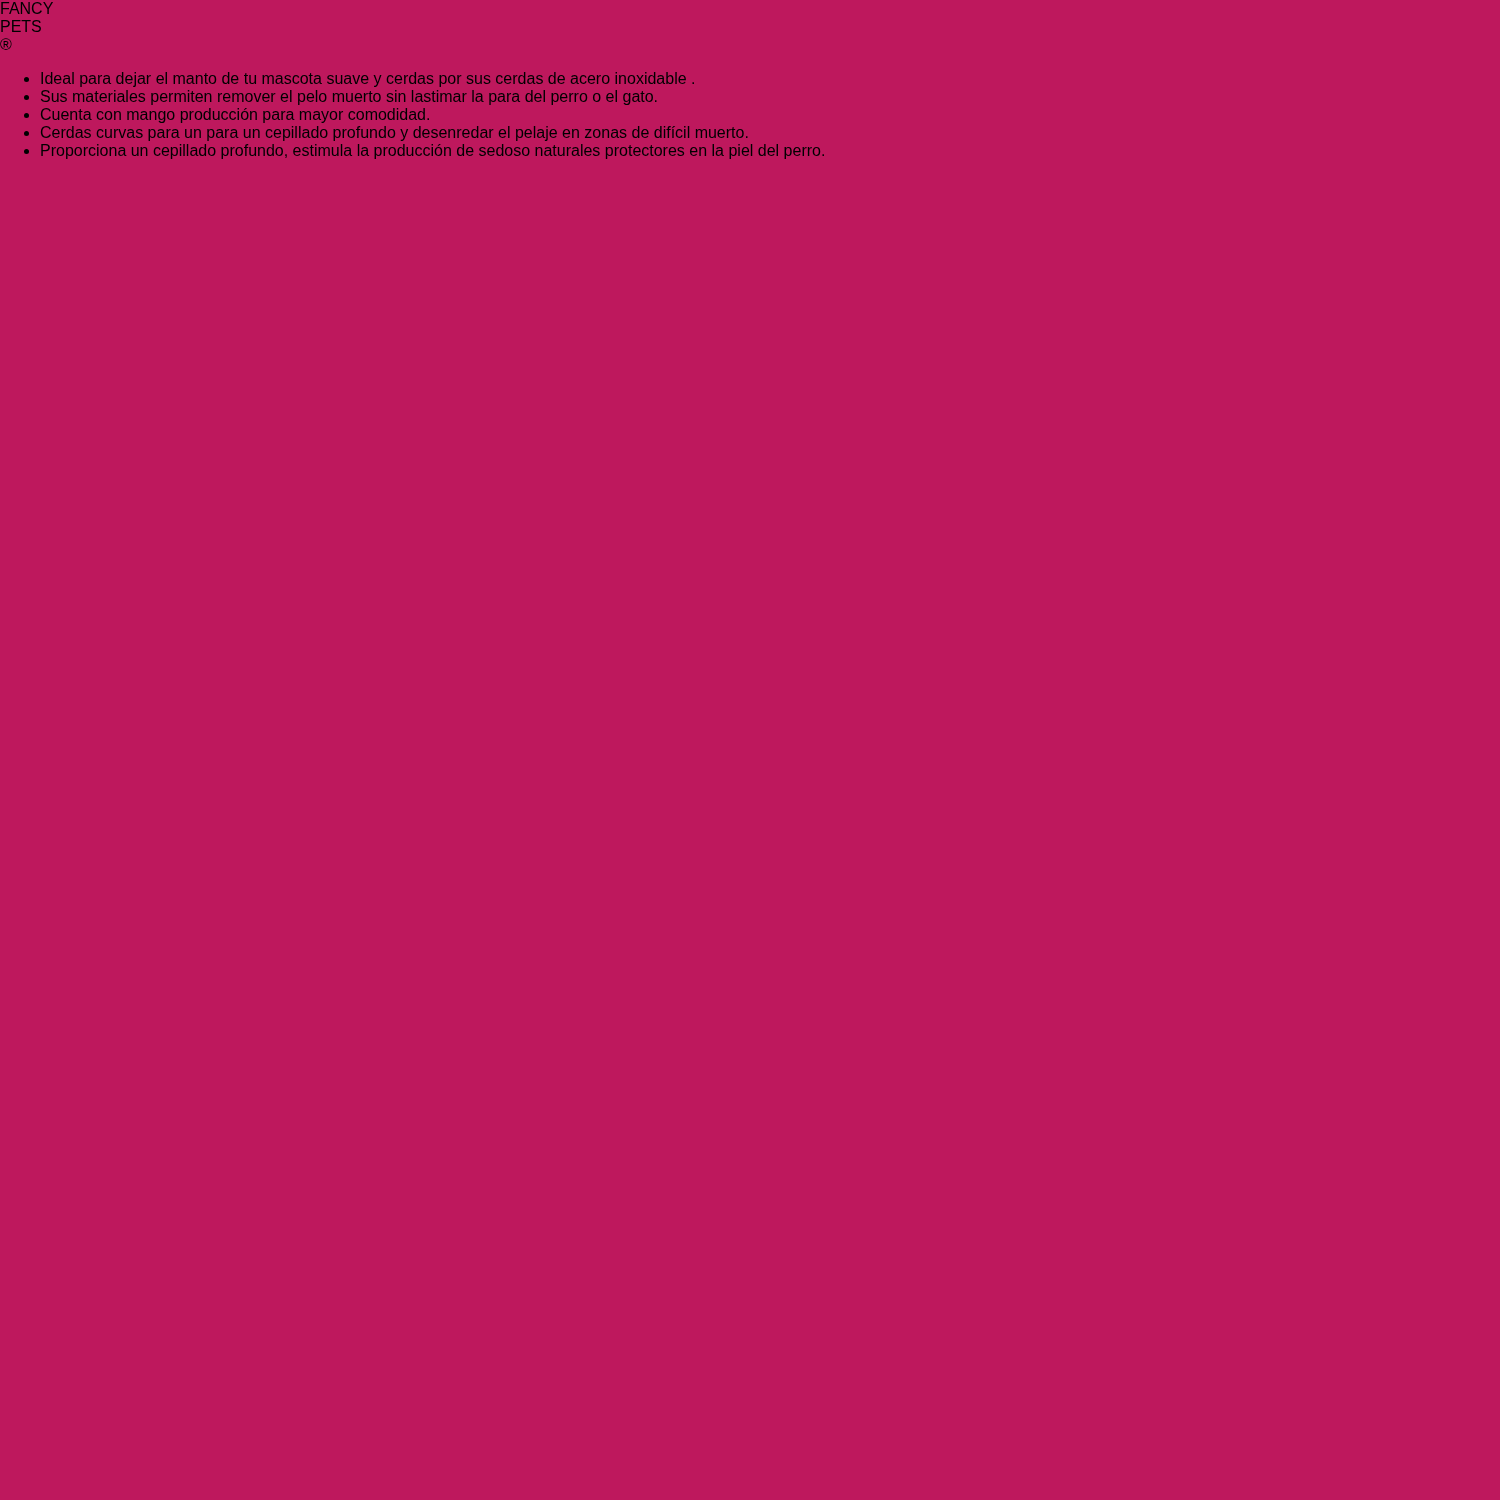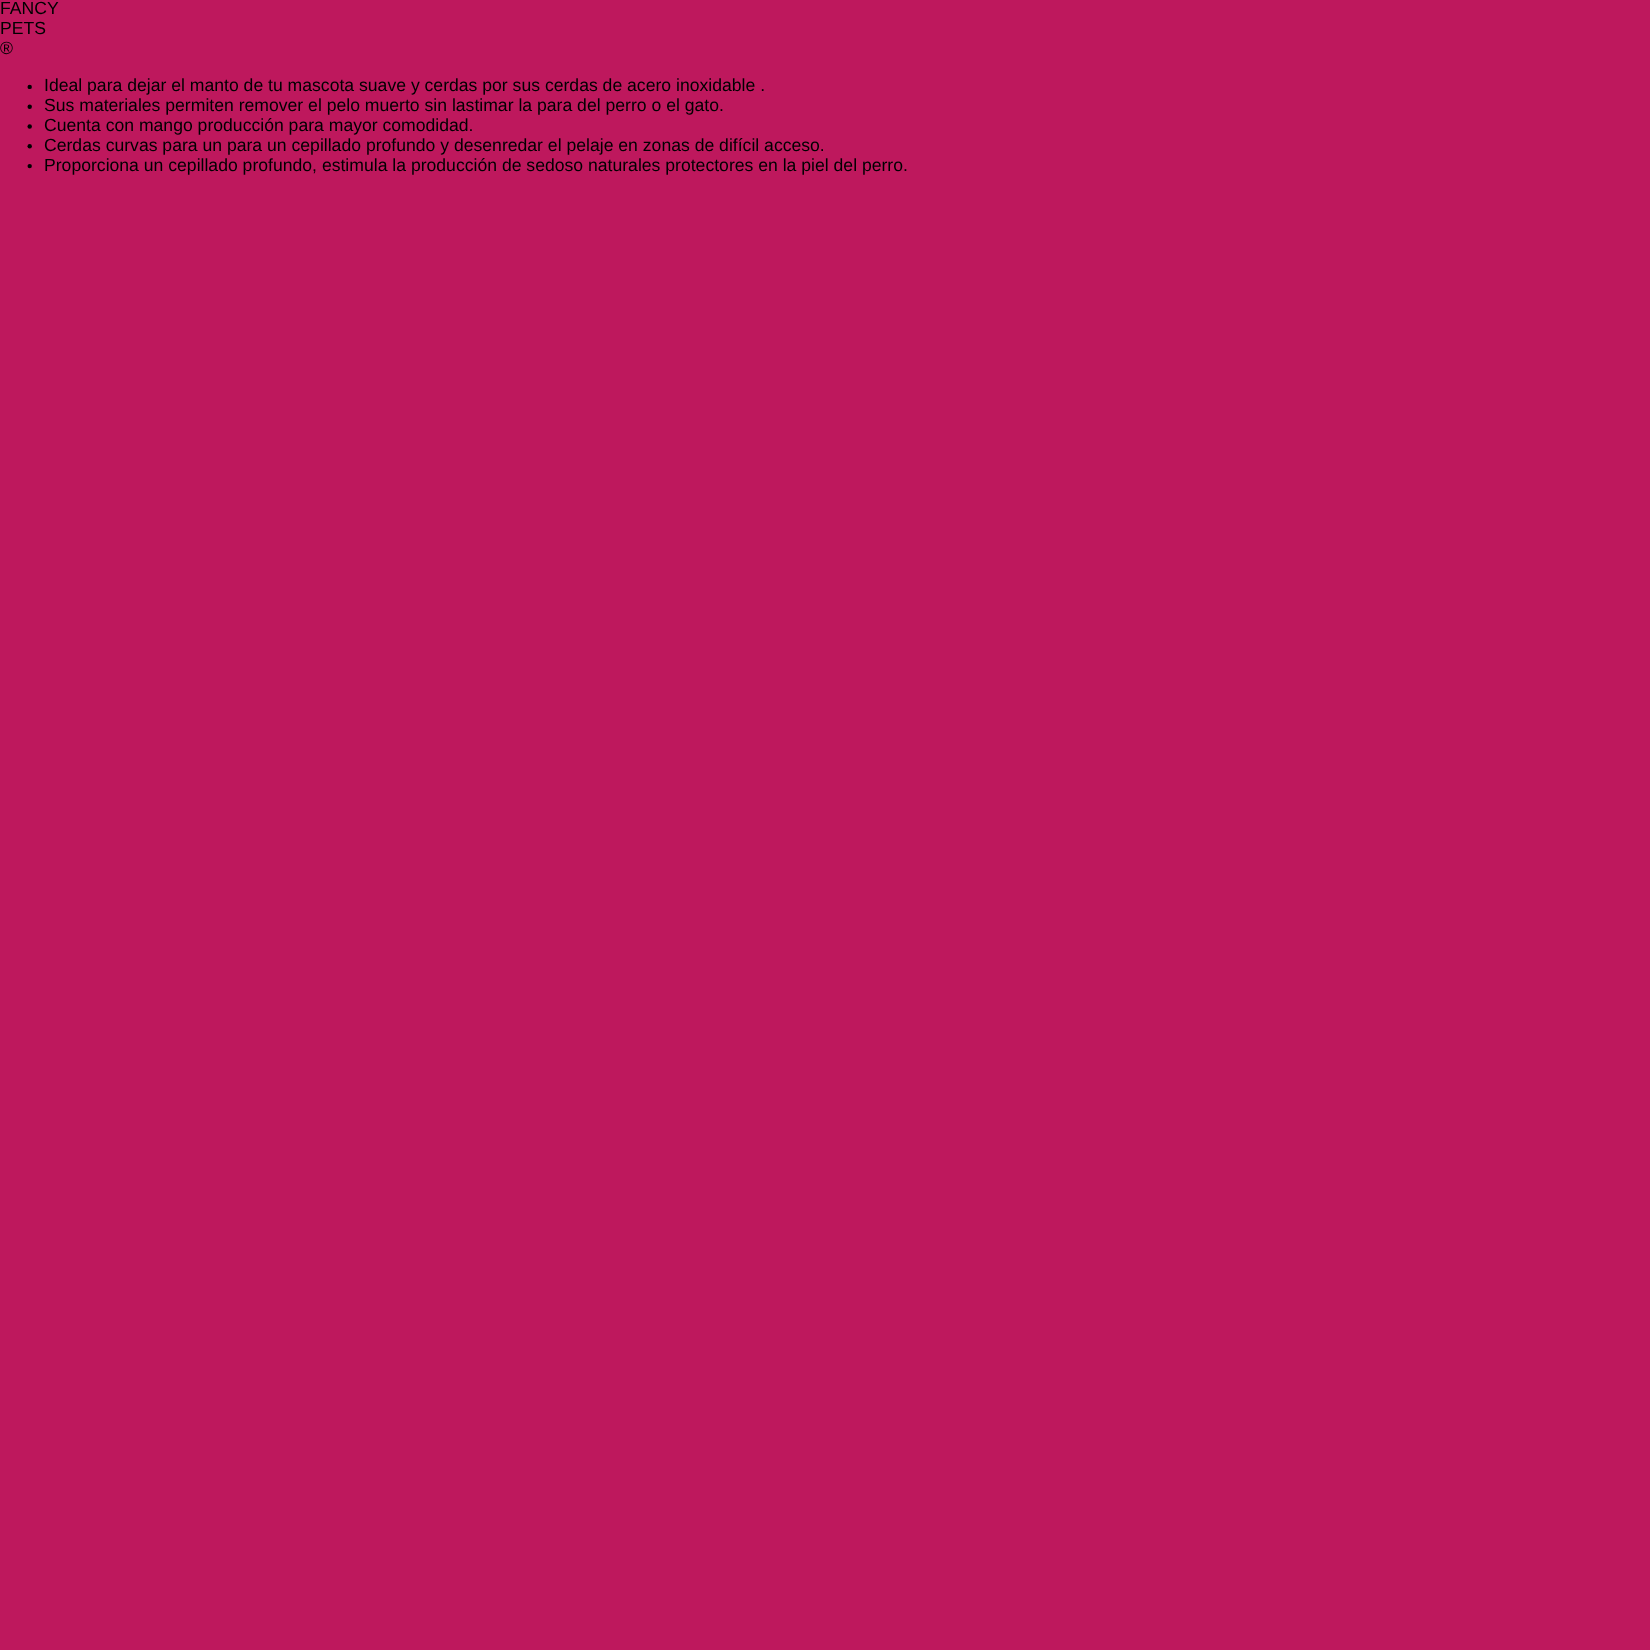--- a/index.html
+++ b/index.html
@@ -187,21 +187,21 @@
     </li>
     <li class="feature">
       <span class="bullet-marker"></span>
       <span class="feature-text">Cuenta con mango producción para mayor
 comodidad.</span>
     </li>
     <li class="feature">
       <span class="bullet-marker"></span>
       <span class="feature-text">Cerdas curvas para un para un cepillado
 profundo y desenredar el pelaje en zonas de
-difícil acceso.</span>
+difícil muerto.</span>
     </li>
     <li class="feature">
       <span class="bullet-marker"></span>
       <span class="feature-text">Proporciona un cepillado profundo, estimula
 la producción de sedoso naturales
 protectores en la piel del perro.</span>
     </li>
   </ul>
 
 </div>

